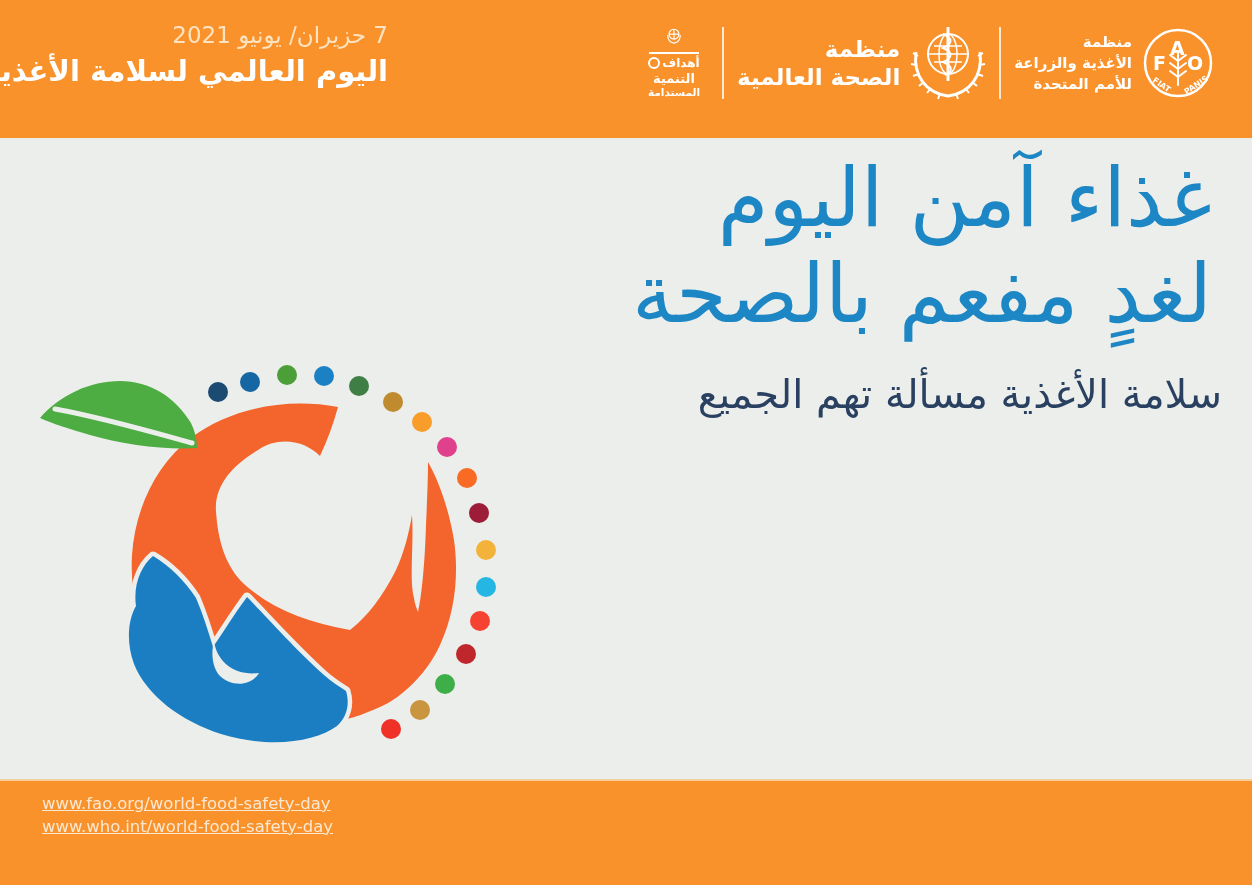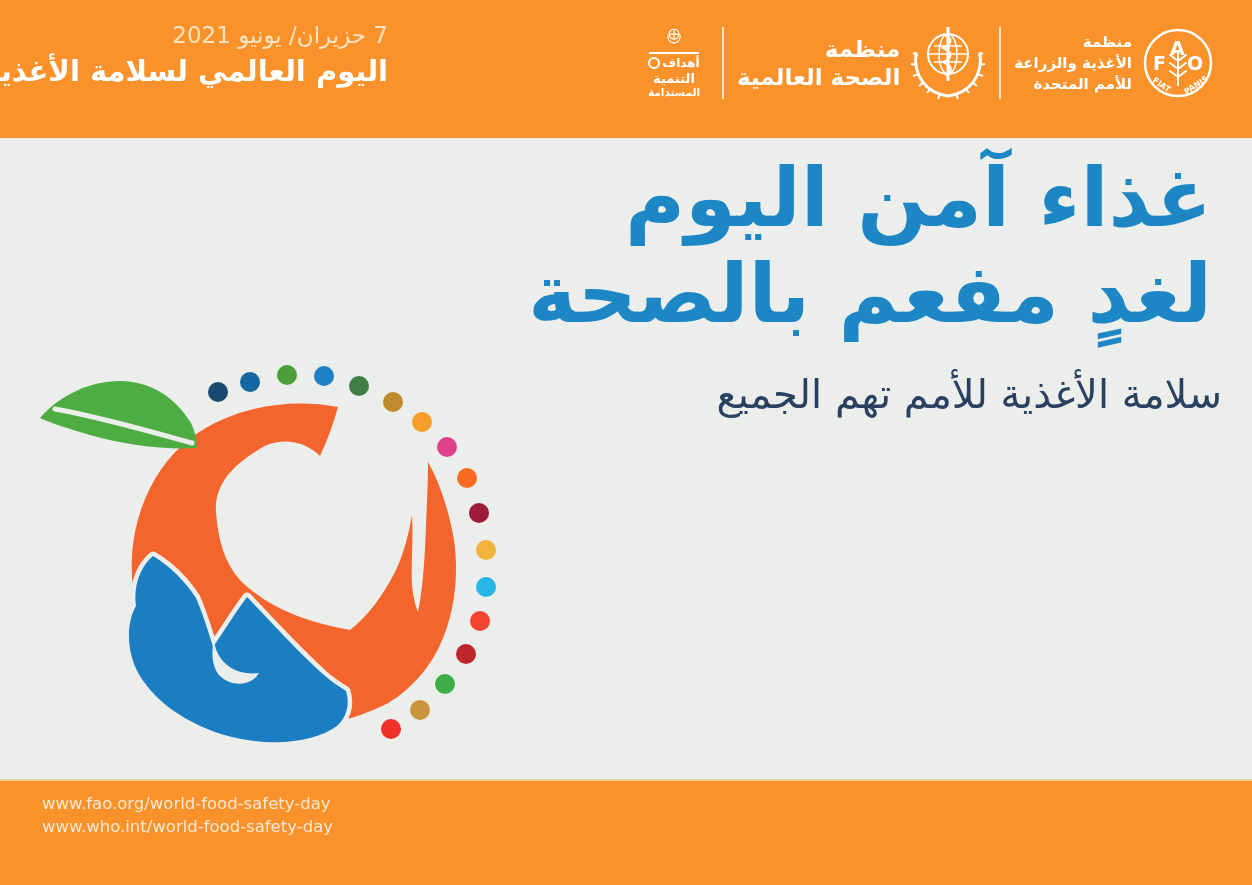--- a/index.html
+++ b/index.html
@@ -29,30 +29,30 @@
   .sdg-l3{font-weight:bold;font-size:10.5px;line-height:13px;}
   .who-block{display:flex;align-items:center;gap:10px;}
   .who-text{direction:rtl;text-align:right;font-weight:bold;font-size:23px;line-height:28px;}
   .fao-block{display:flex;align-items:center;gap:10px;}
   .fao-text{direction:rtl;text-align:right;font-weight:bold;font-size:15px;line-height:21px;}
 
   
   .main-bg{position:absolute;top:138px;left:0;width:100%;height:641px;background:#ebeeea;}
   .headline{
     position:absolute;top:150px;right:40px;text-align:right;direction:rtl;
-    color:#1d86c4;font-weight:bold;font-size:82px;line-height:96px;white-space:nowrap;
+    color:#1d86c4;font-weight:normal;font-size:82px;line-height:96px;white-space:nowrap;
   }
   .subtitle{
     position:absolute;top:366px;right:30px;text-align:right;direction:rtl;
     color:#2a4061;font-size:40px;line-height:56px;white-space:nowrap;
   }
   .logo-svg{position:absolute;left:15px;top:345px;}
 
   
-  .ftr-urls{position:absolute;top:793px;left:42px;color:#fbe8d3;font-size:16.5px;line-height:22.5px;}
+  .ftr-urls{position:absolute;top:793px;left:42px;color:#fbe8d3;font-size:16.5px;line-height:22.5px;text-decoration:underline;}
   .ftr-hash{position:absolute;top:800px;right:29px;direction:rtl;color:#fdf0e2;
             font-size:20.5px;font-weight:bold;line-height:30px;}
 </style>
 </head>
 <body>
 
 <div class="poster">
 
   <div class="band header">
 
@@ -131,21 +131,21 @@
     </div>
   </div>
 
   <div class="main-bg"></div>
 
   <div class="headline">
     <div>غذاء آمن اليوم</div>
     <div>لغدٍ مفعم بالصحة</div>
   </div>
 
-  <div class="subtitle">سلامة الأغذية للأمم تهم الجميع</div>
+  <div class="subtitle">سلامة الأغذية مسألة تهم الجميع</div>
 
   <svg class="logo-svg" width="520" height="430" viewBox="0 0 520 430">
 
     <path fill="#f4642d" d="
       M 323,62
       C 318,80 312,96 305,111
       C 288,94 262,92 243,105
       C 218,120 199,140 201,167
       C 203,196 210,218 225,235
       C 252,262 290,277 335,285

